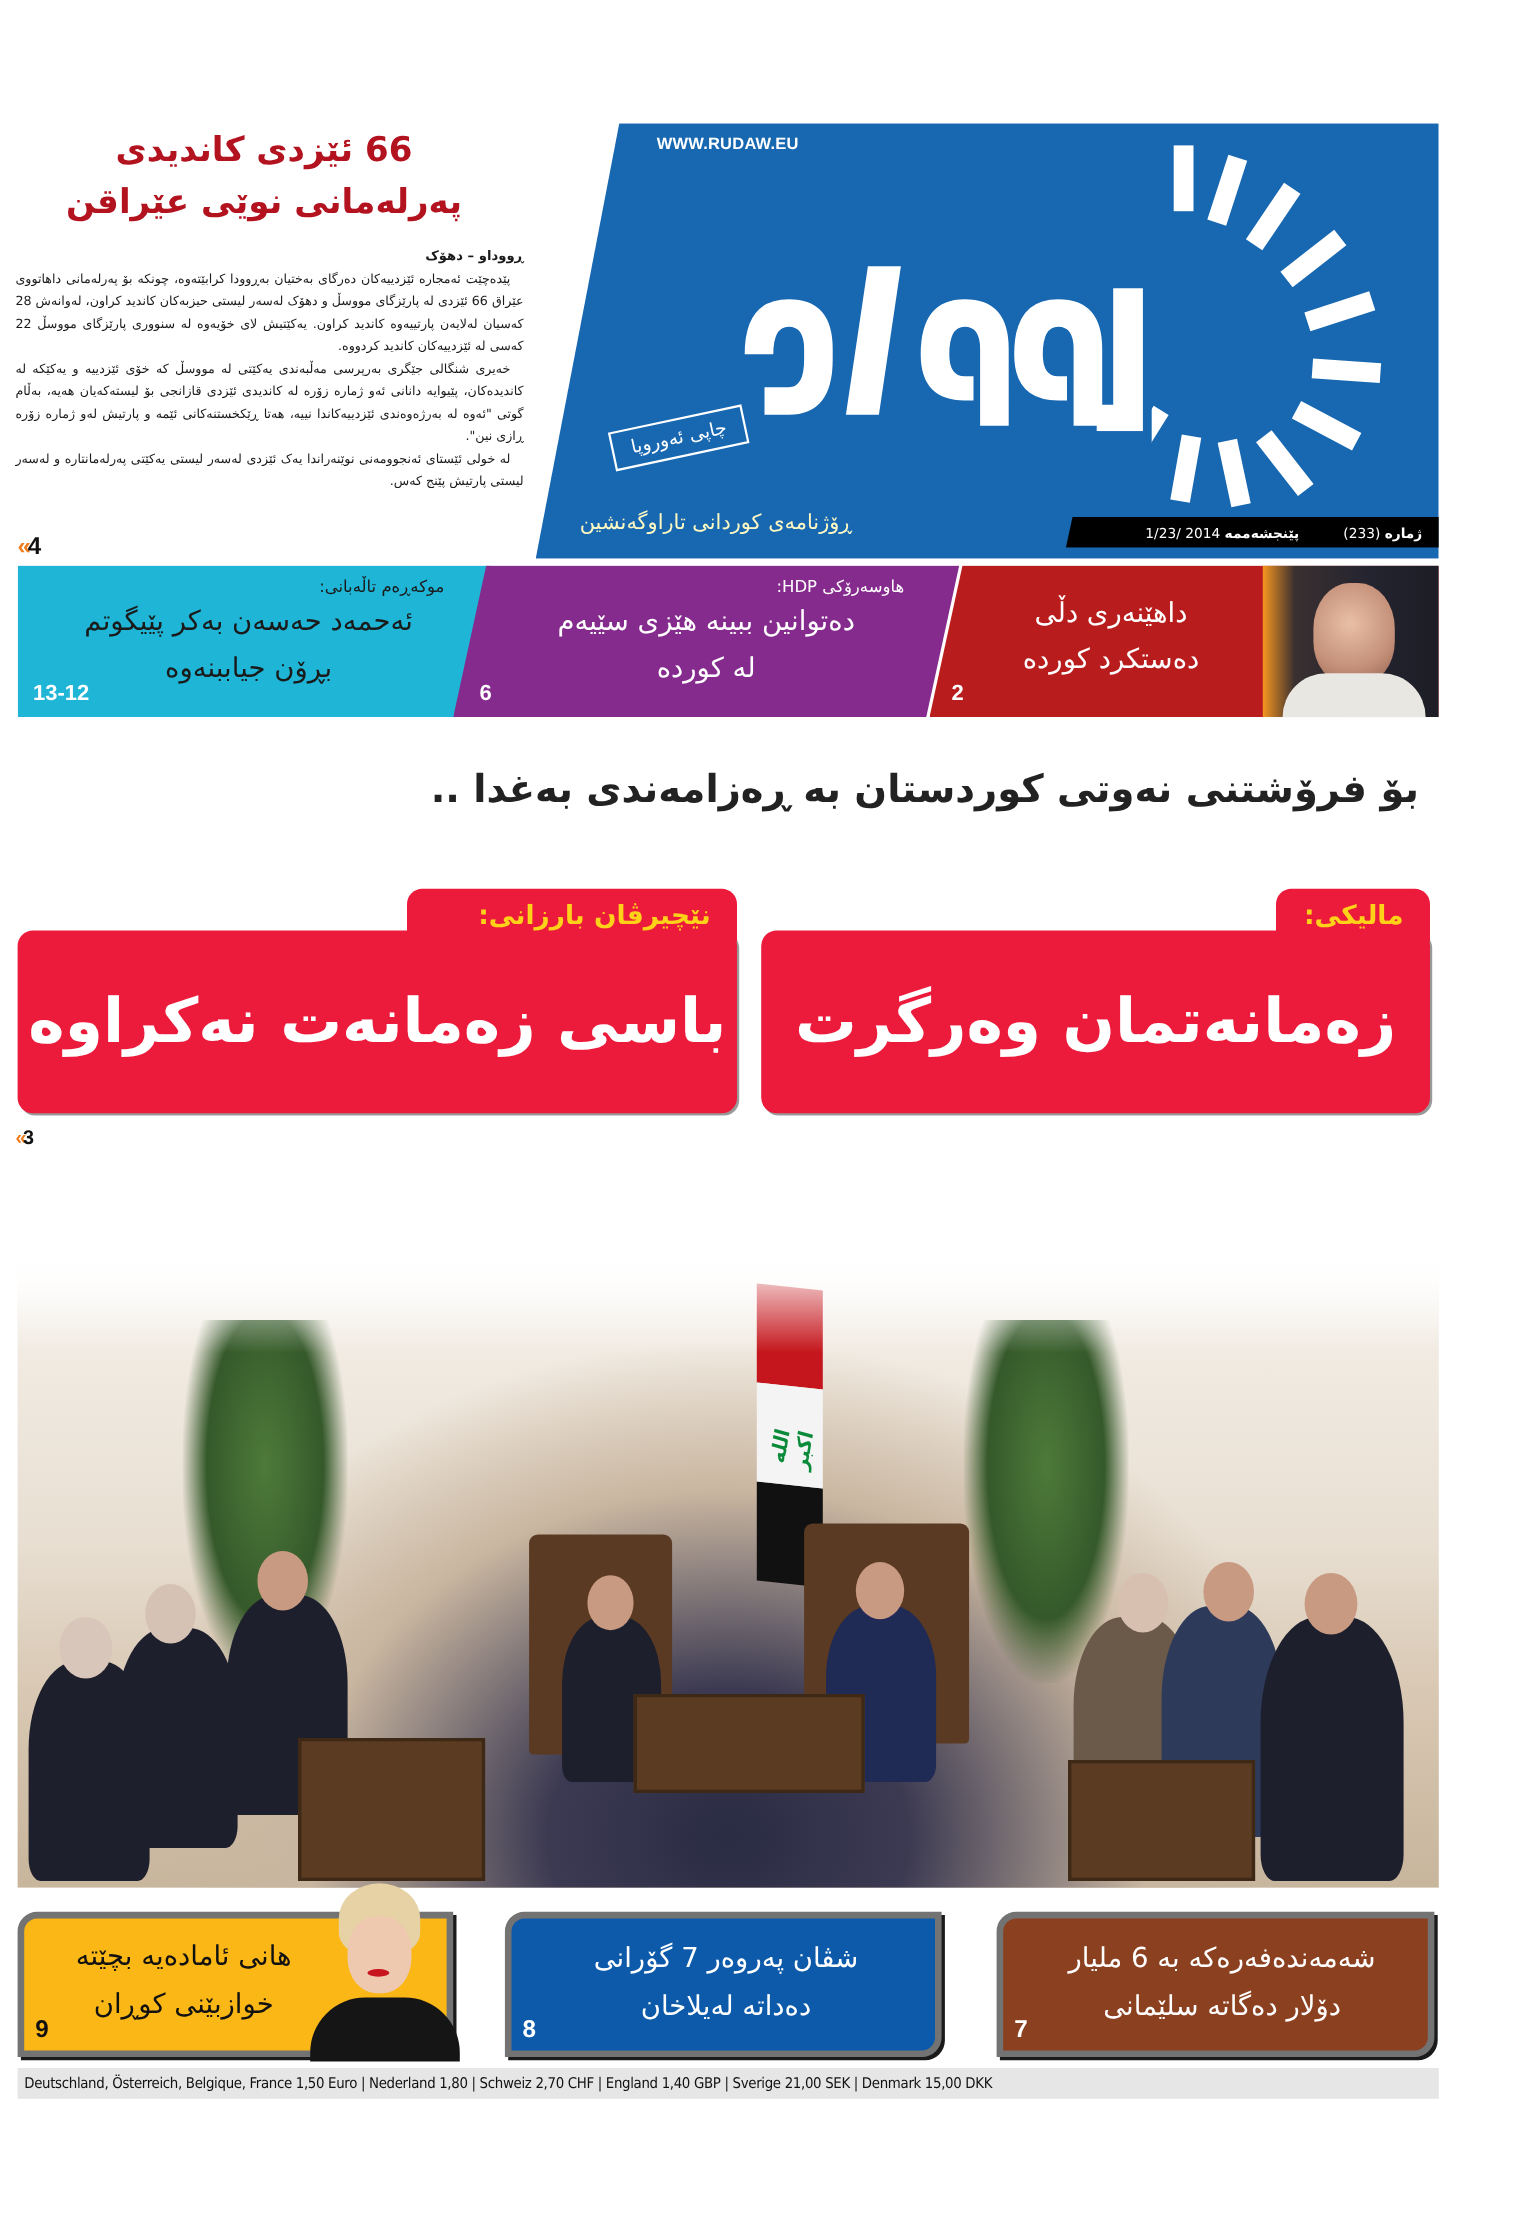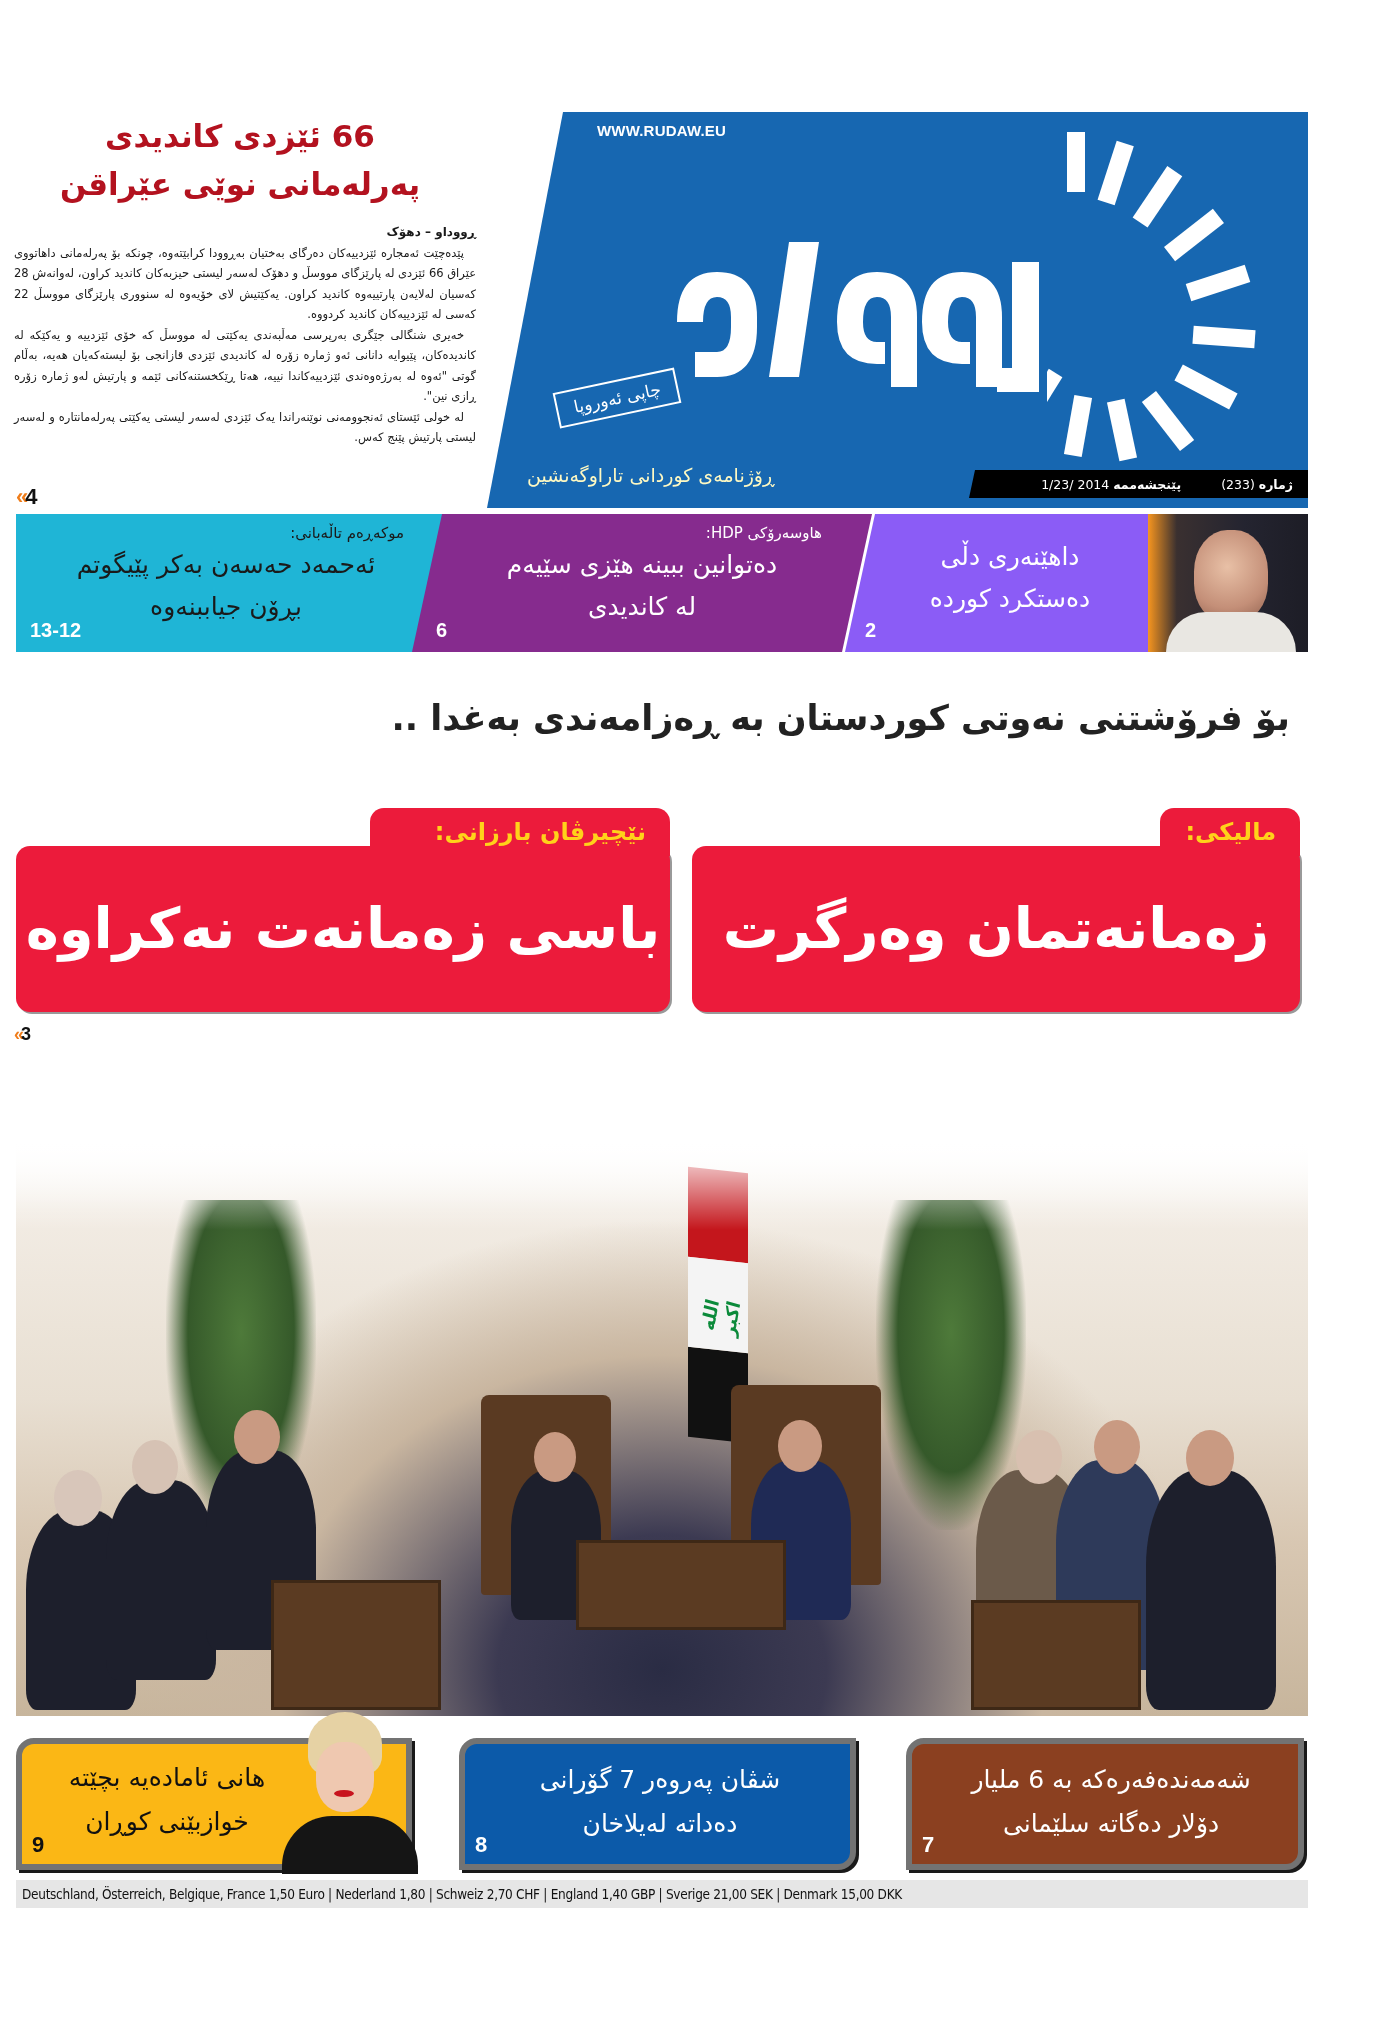--- a/index.html
+++ b/index.html
@@ -63,21 +63,21 @@
   }
   #strip-cyan {
     left: 16px; width: 430px; background: #1fb5d6;
     clip-path: polygon(0 0, 100% 0, calc(100% - 30px) 100%, 0 100%);
   }
   #strip-purple {
     left: 412px; width: 460px; background: #862b8e;
     clip-path: polygon(30px 0, 100% 0, calc(100% - 30px) 100%, 0 100%);
   }
   #strip-orange {
-    left: 845px; width: 463px; background: #8b5cf6;
+    left: 845px; width: 463px; background: #b91c1c;
     clip-path: polygon(30px 0, 100% 0, 100% 100%, 0 100%);
   }
   .strip .kicker { position: absolute; direction: rtl; font-size: 15px; }
   .strip .title { position: absolute; direction: rtl; text-align: center; font-size: 25px; line-height: 42px; }
   .strip .pnum { position: absolute; bottom: 10px; font-family: "Liberation Sans", sans-serif; font-weight: bold; font-size: 20px; }
   #strip-cyan .kicker, #strip-cyan .title { color: #1a1a1a; }
   #portrait {
     position: absolute; right: 0; top: 0; width: 160px; height: 100%;
     background: linear-gradient(90deg, #f6951f 0%, #3a3030 18%, #242430 60%, #1d1d26 100%);
   }
@@ -236,21 +236,21 @@
     <div>ئەحمەد حەسەن بەکر پێیگوتم</div>
     <div>بڕۆن جیاببنەوە</div>
   </div>
   <div class="pnum" style="left:14px;">13-12</div>
 </div>
 
 <div id="strip-purple" class="abs strip">
   <div class="kicker" style="right:50px; top:10px;">هاوسەرۆکی HDP:</div>
   <div class="title" style="left:50px; top:30px; width:360px;">
     <div>دەتوانین ببینە هێزی سێیەم</div>
-    <div>لە کاندیدی</div>
+    <div>لە کوردە</div>
   </div>
   <div class="pnum" style="left:24px;">6</div>
 </div>
 
 <div id="strip-orange" class="abs strip">
   <div class="title" style="left:40px; top:22px; width:250px;">
     <div>داهێنەری دڵی</div>
     <div>دەستکرد کوردە</div>
   </div>
   <div class="pnum" style="left:20px;">2</div>

